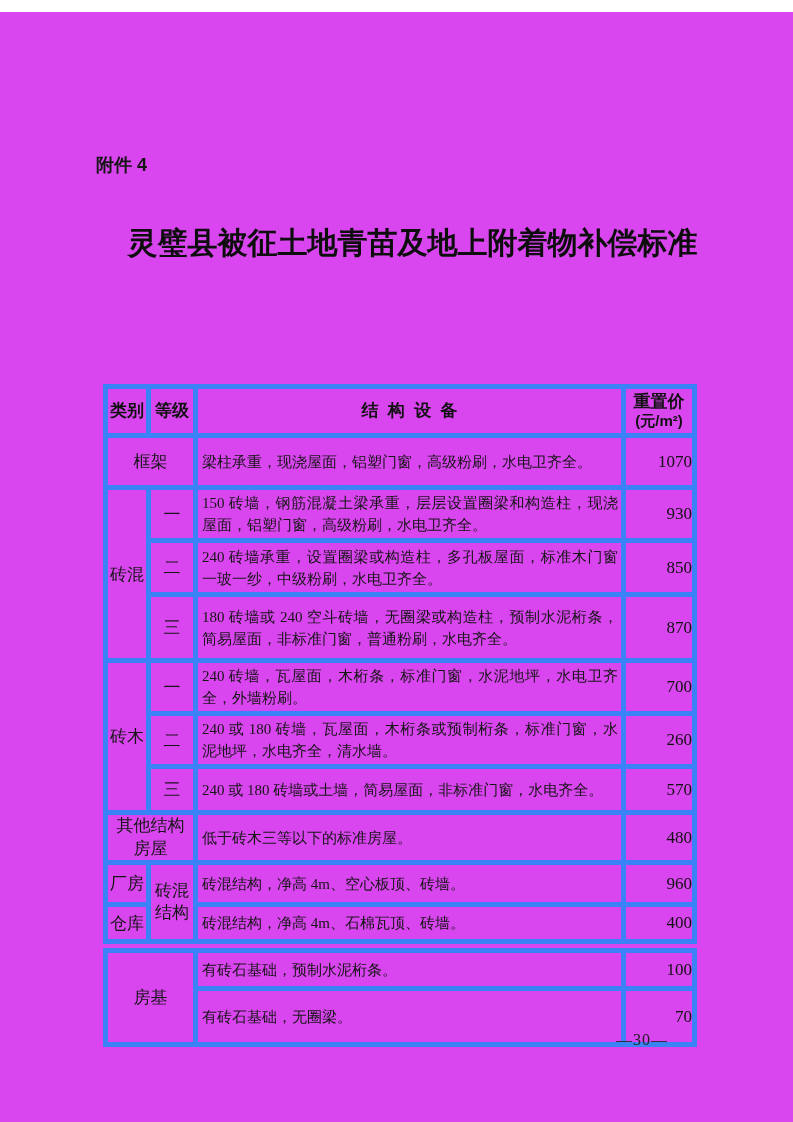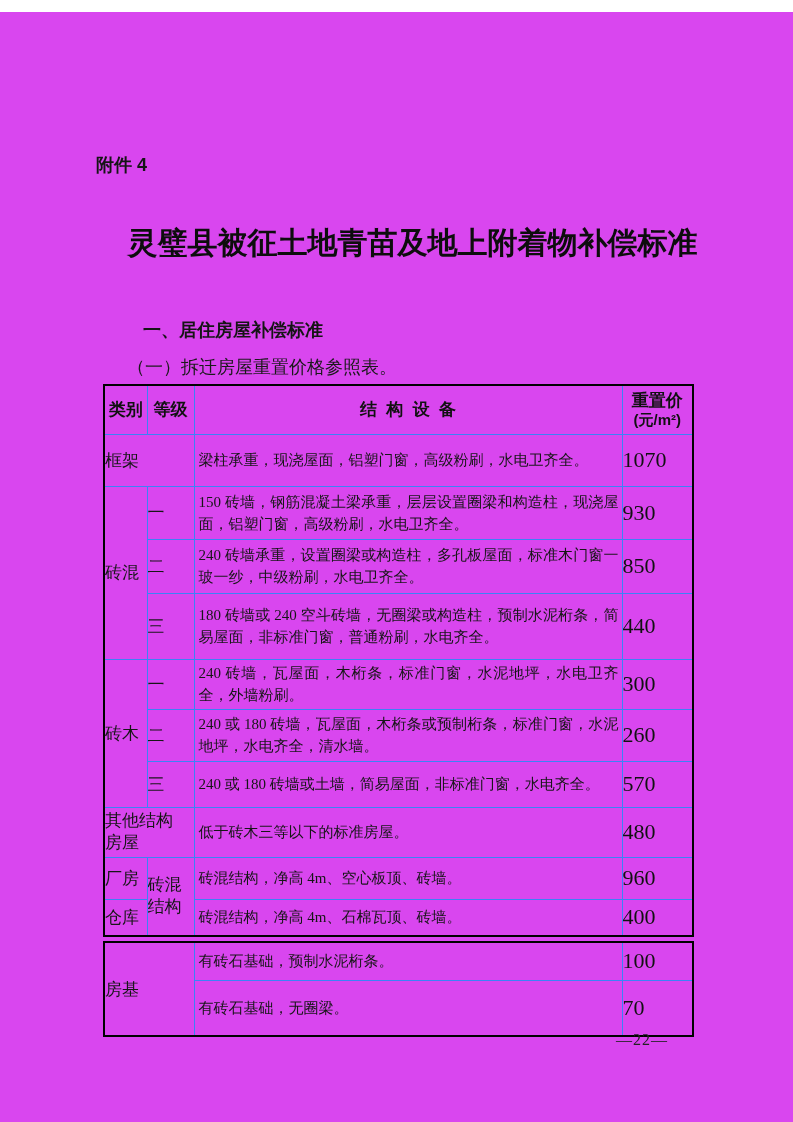--- a/index.html
+++ b/index.html
@@ -34,62 +34,60 @@
     font-family:"Liberation Serif","DejaVu Serif",serif;
     font-size:18px; color:#1a1a1a;
   }
   .table-wrap { position:absolute; left:103px; top:372px; width:590px; }
   table {
     border-collapse:collapse; table-layout:fixed;
     width:589px;
     border:2px solid #000;
   }
   table.seg2 { margin-top:4px; }
-  td, th { border:1px solid #3b82f6; vertical-align:middle; overflow:hidden; }
+  td, th { border:5px solid #3b82f6; vertical-align:middle; overflow:hidden; }
   th {
     font-family:"Liberation Sans","DejaVu Sans",sans-serif;
     font-weight:700; font-size:17px; color:#111;
     text-align:center; line-height:1.25;
   }
   th.structure-h { letter-spacing:0.55em; text-indent:0.55em; }
   .unit-line { font-size:15px; font-weight:700; letter-spacing:0; display:block; }
   td.cat, td.grade {
-    font-size:17px; color:#161616;
+    text-align:center; font-size:17px; color:#161616;
     font-family:"Liberation Serif","DejaVu Serif",serif;
   }
   td.desc {
     font-size:15px; line-height:22px; color:#161616;
     padding:2px 3px 2px 4px;
     text-align:justify; text-align-last:left;
     font-family:"Liberation Serif","DejaVu Serif",serif;
   }
   td.price {
-    text-align:left; font-size:22px; color:#111;
+    text-align:right; font-size:17px; color:#111;
     font-family:"Liberation Serif","DejaVu Serif",serif;
   }
   .wrap2 { white-space:pre-line; line-height:1.3; }
   .page-number {
     position:absolute; left:616px; top:1019px;
     font-size:16px; color:#222;
     font-family:"Liberation Serif","DejaVu Serif",serif;
     letter-spacing:1px;
   }
 </style>
 </head>
 <body>
 
 <div class="page">
 
   <div class="attachment-label">附件 4</div>
 
   <div class="doc-title">灵璧县被征土地青苗及地上附着物补偿标准</div>
 
-  <div class="section-heading">一、居住房屋补偿标准</div>
 
-  <div class="subsection-heading">（一）拆迁房屋重置价格参照表。</div>
 
   <div class="table-wrap">
 
     <table class="seg1">
       <colgroup>
           <col style="width:43px">
           <col style="width:47px">
           <col style="width:428px">
           <col style="width:71px">
         </colgroup>
@@ -115,27 +113,27 @@
         <td class="price">930</td>
       </tr>
       <tr style="height:54px">
         <td class="grade">二</td>
         <td class="desc">240 砖墙承重，设置圈梁或构造柱，多孔板屋面，标准木门窗一玻一纱，中级粉刷，水电卫齐全。</td>
         <td class="price">850</td>
       </tr>
       <tr style="height:66px">
         <td class="grade">三</td>
         <td class="desc">180 砖墙或 240 空斗砖墙，无圈梁或构造柱，预制水泥桁条，简易屋面，非标准门窗，普通粉刷，水电齐全。</td>
-        <td class="price">440</td>
+        <td class="price">870</td>
       </tr>
       <tr style="height:50px">
         <td class="cat" rowspan="3">砖木</td>
         <td class="grade">一</td>
         <td class="desc">240 砖墙，瓦屋面，木桁条，标准门窗，水泥地坪，水电卫齐全，外墙粉刷。</td>
-        <td class="price">300</td>
+        <td class="price">700</td>
       </tr>
       <tr style="height:52px">
         <td class="grade">二</td>
         <td class="desc">240 或 180 砖墙，瓦屋面，木桁条或预制桁条，标准门窗，水泥地坪，水电齐全，清水墙。</td>
         <td class="price">260</td>
       </tr>
       <tr style="height:46px">
         <td class="grade">三</td>
         <td class="desc">240 或 180 砖墙或土墙，简易屋面，非标准门窗，水电齐全。</td>
         <td class="price">570</td>
@@ -176,15 +174,15 @@
       </tr>
       <tr style="height:56px">
         <td class="desc">有砖石基础，无圈梁。</td>
         <td class="price">70</td>
       </tr>
     </tbody>
       </table>
 
   </div>
 
-  <div class="page-number">—22—</div>
+  <div class="page-number">—30—</div>
 
 </div>
 
 </body></html>

